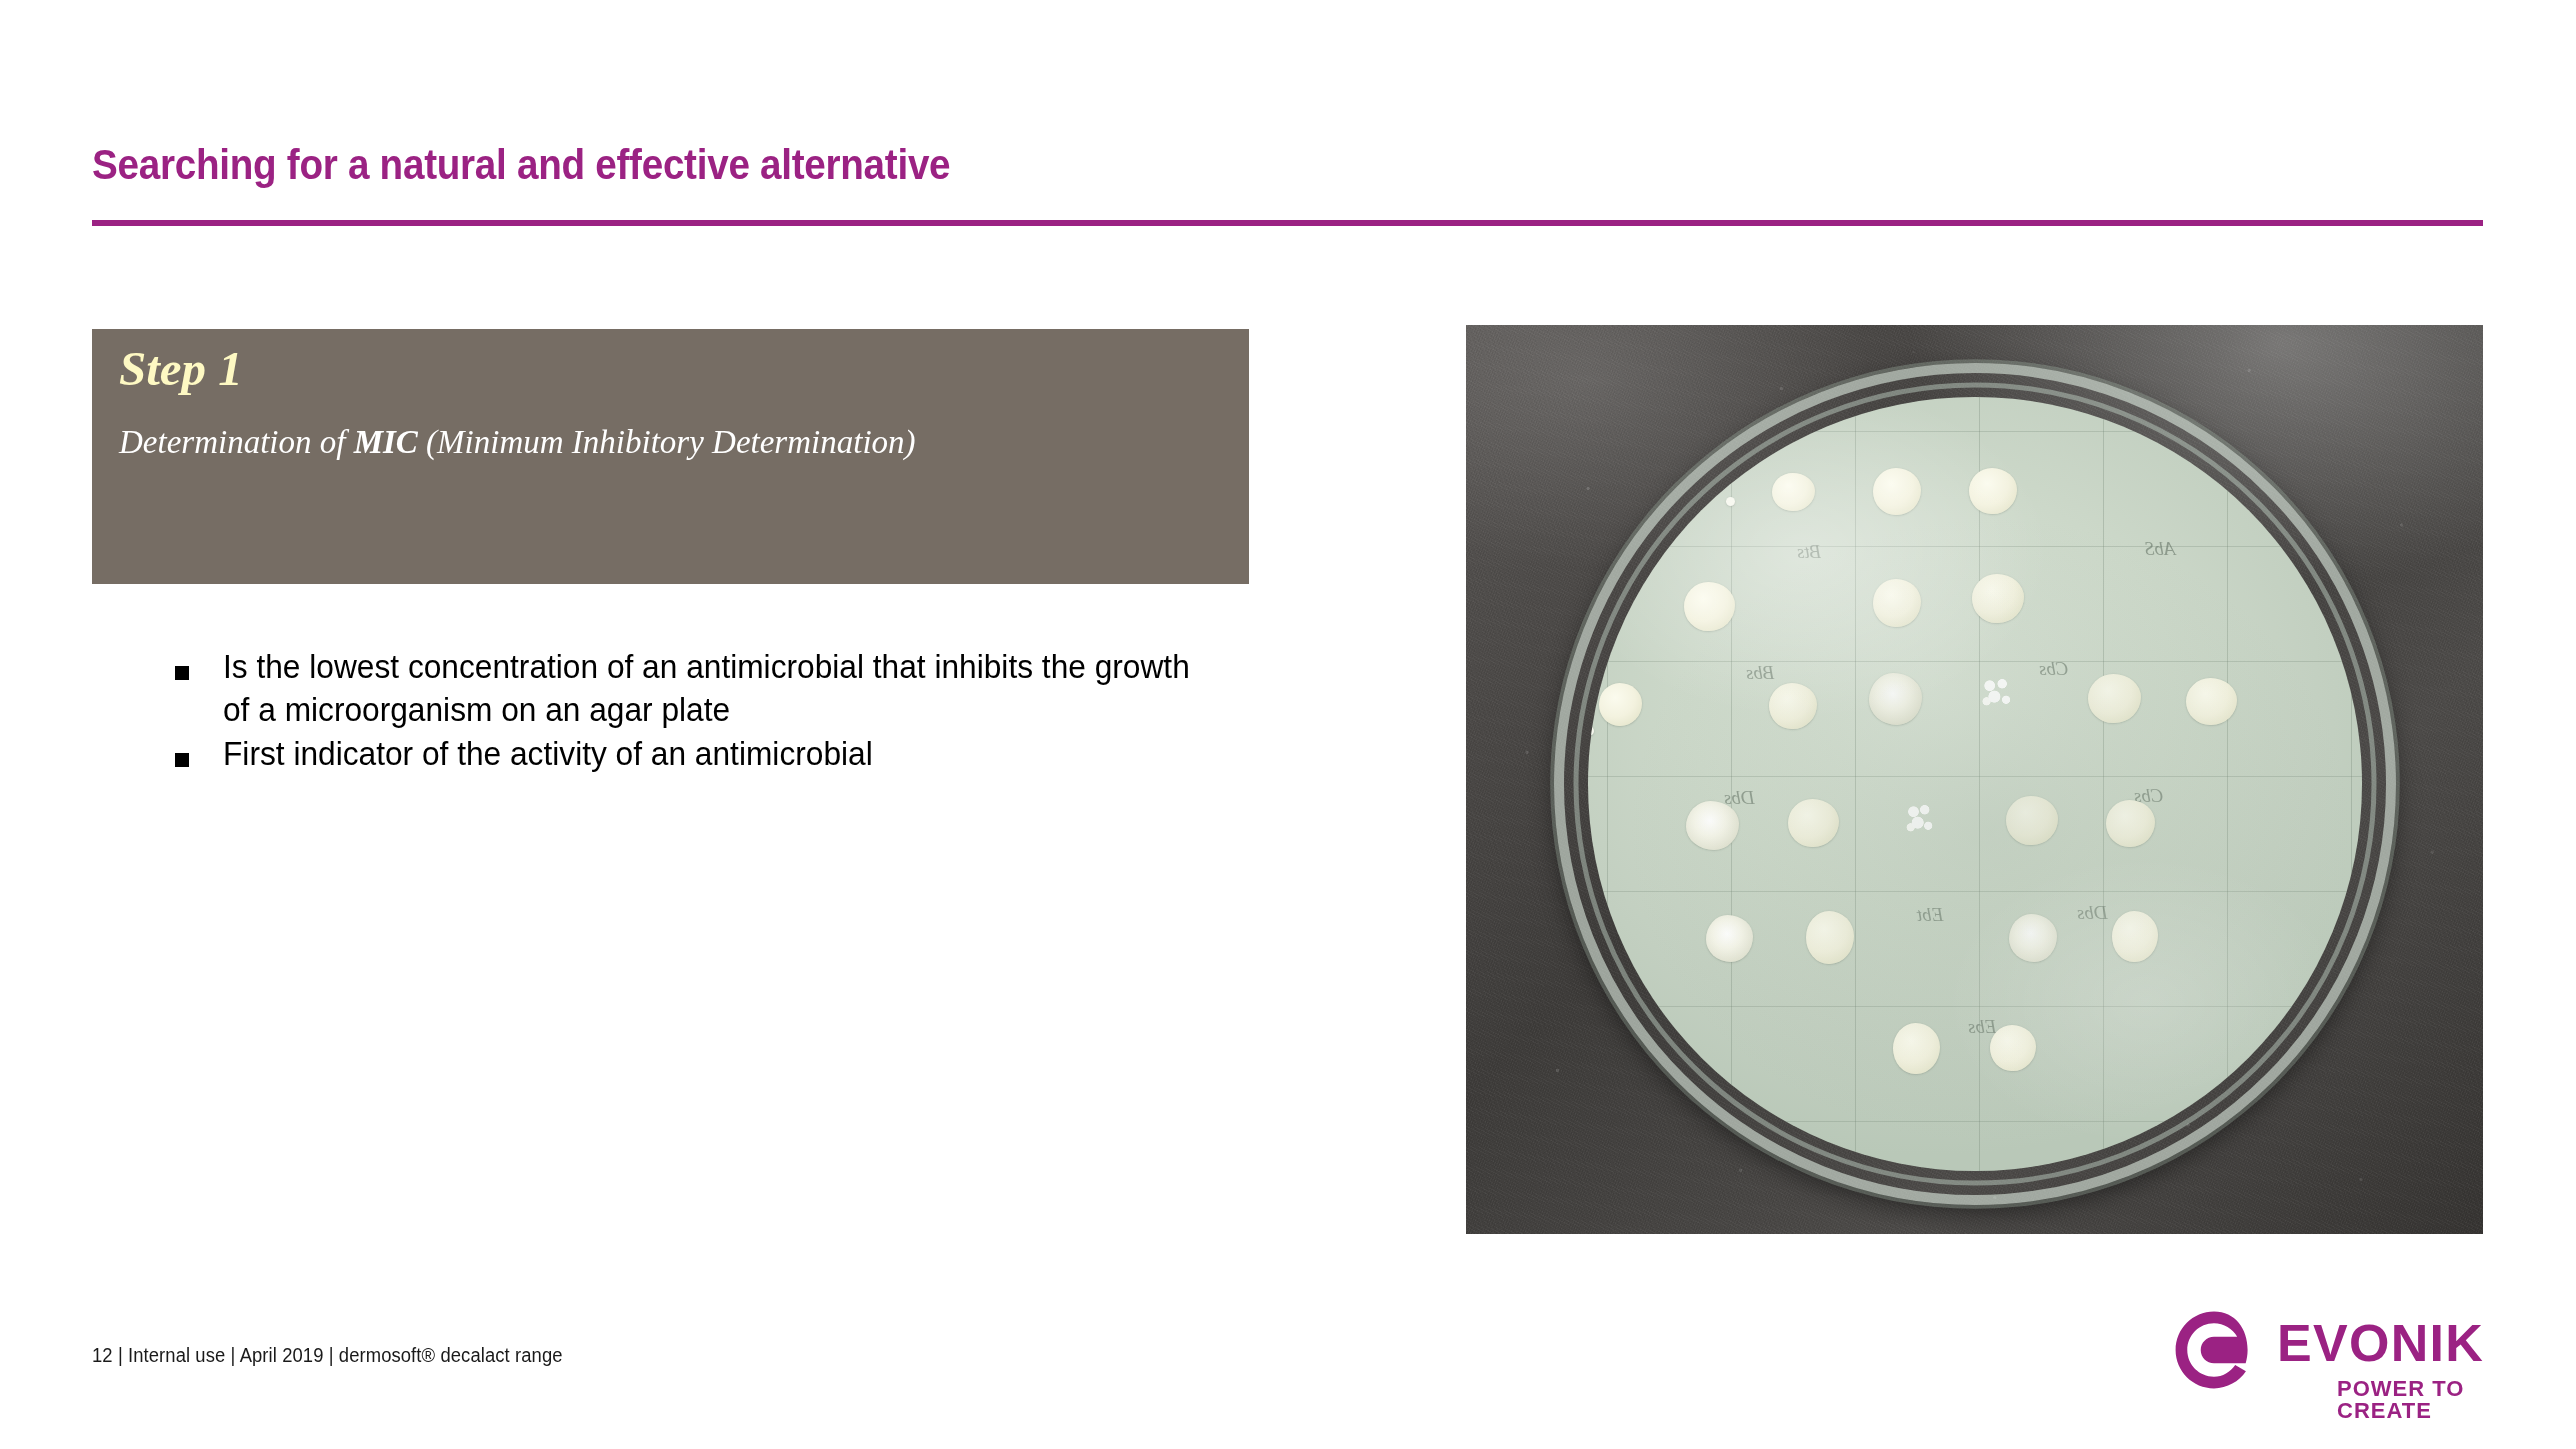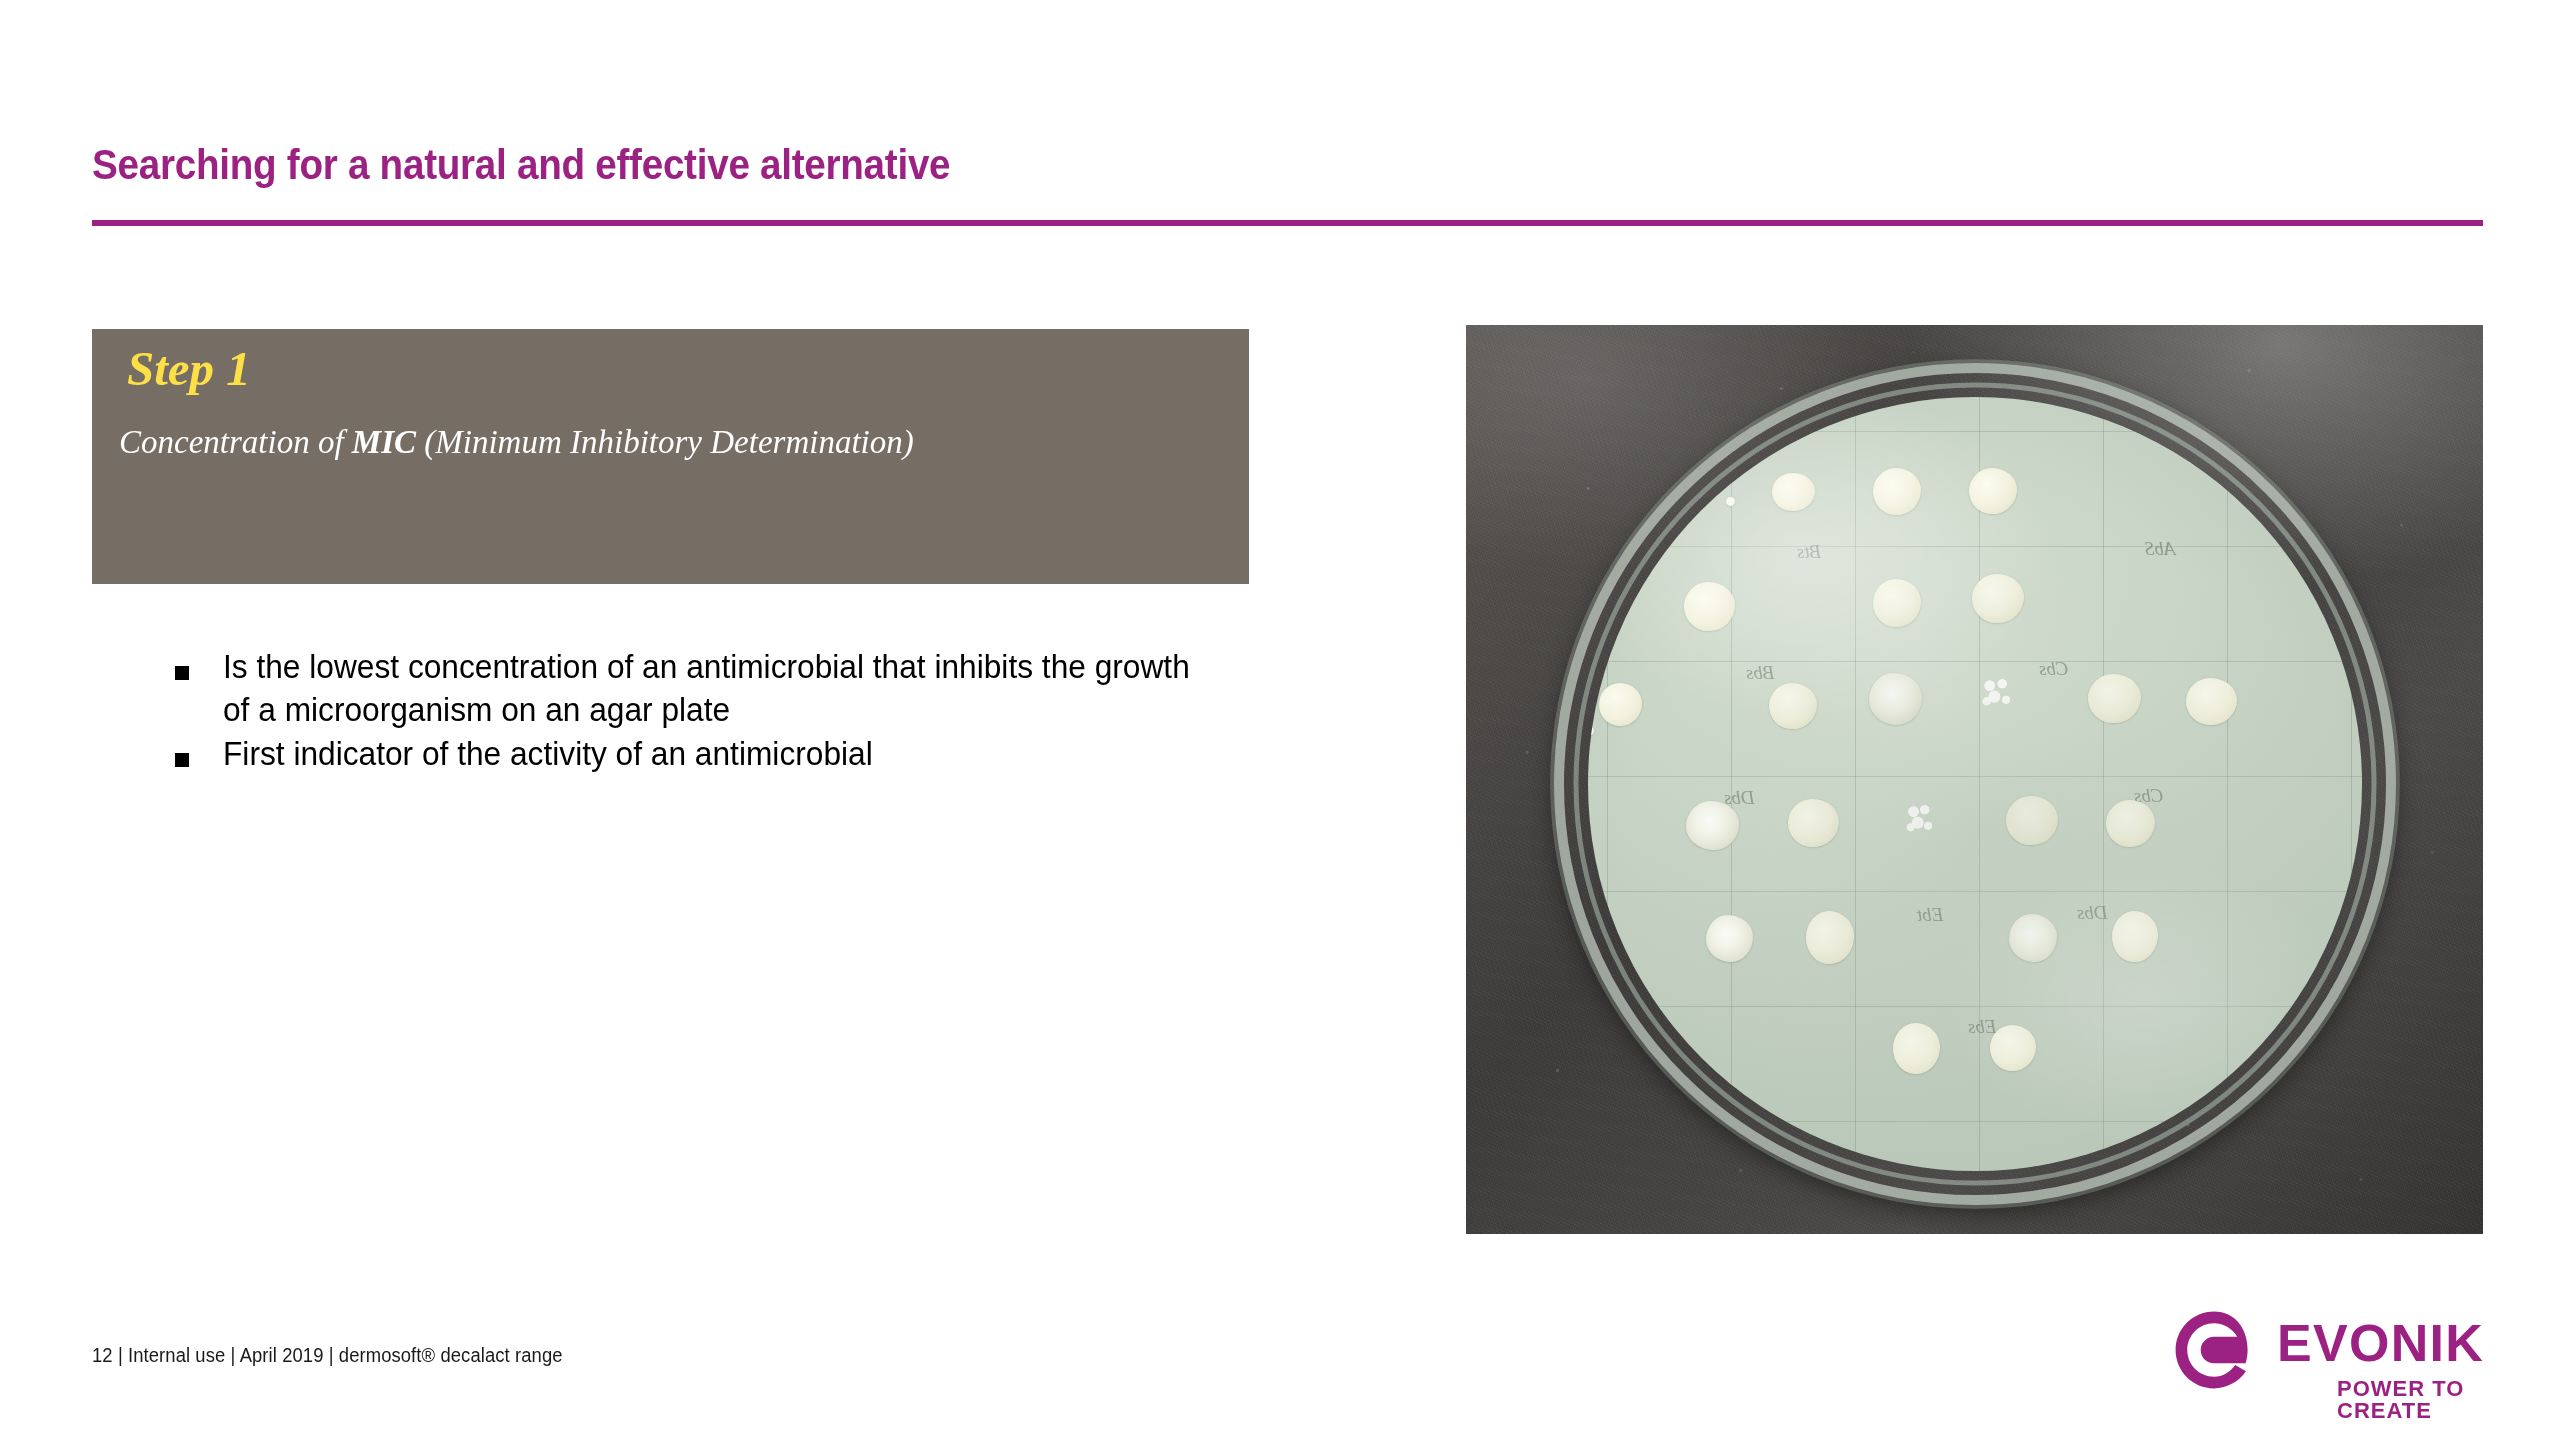--- a/index.html
+++ b/index.html
@@ -30,23 +30,22 @@
   
   #step-box{
     position:absolute;left:92px;top:329px;
     width:1157px;height:255px;
     background:#766D64;
   }
   #step-heading{
     position:absolute;left:27px;top:15px;
     font-family:"Liberation Serif", serif;
     font-style:italic;font-weight:bold;
-    font-size:49px;color:#fde047;
+    font-size:49px;color:#fef9c3;
     line-height:1.0;
-    margin-left:8px;
   }
   #step-subtitle{
     position:absolute;left:27px;top:94px;width:1064px;
     font-family:"Liberation Serif", serif;
     font-style:italic;font-weight:normal;
     font-size:33px;color:#ffffff;
     line-height:1.17;
   }
   #step-subtitle .b{font-weight:bold;}
 
@@ -237,21 +236,21 @@
 </head>
 <body>
 
 <div class="slide">
 
   <div id="slide-title">Searching for a natural and effective alternative</div>
   <div id="title-rule"></div>
 
   <div id="step-box">
     <div id="step-heading">Step 1</div>
-    <div id="step-subtitle"><span>Concentration of </span><span class="b">MIC</span><span> (Minimum Inhibitory Determination)</span></div>
+    <div id="step-subtitle"><span>Determination of </span><span class="b">MIC</span><span> (Minimum Inhibitory Determination)</span></div>
   </div>
 
   <div id="bullet-list">
     <div class="bullet-row">
       <span class="bullet-marker"></span>
       <span class="bullet-text">Is the lowest concentration of an antimicrobial that inhibits the growth of a microorganism on an agar plate</span>
     </div>
     <div class="bullet-row">
       <span class="bullet-marker"></span>
       <span class="bullet-text">First indicator of the activity of an antimicrobial</span>

